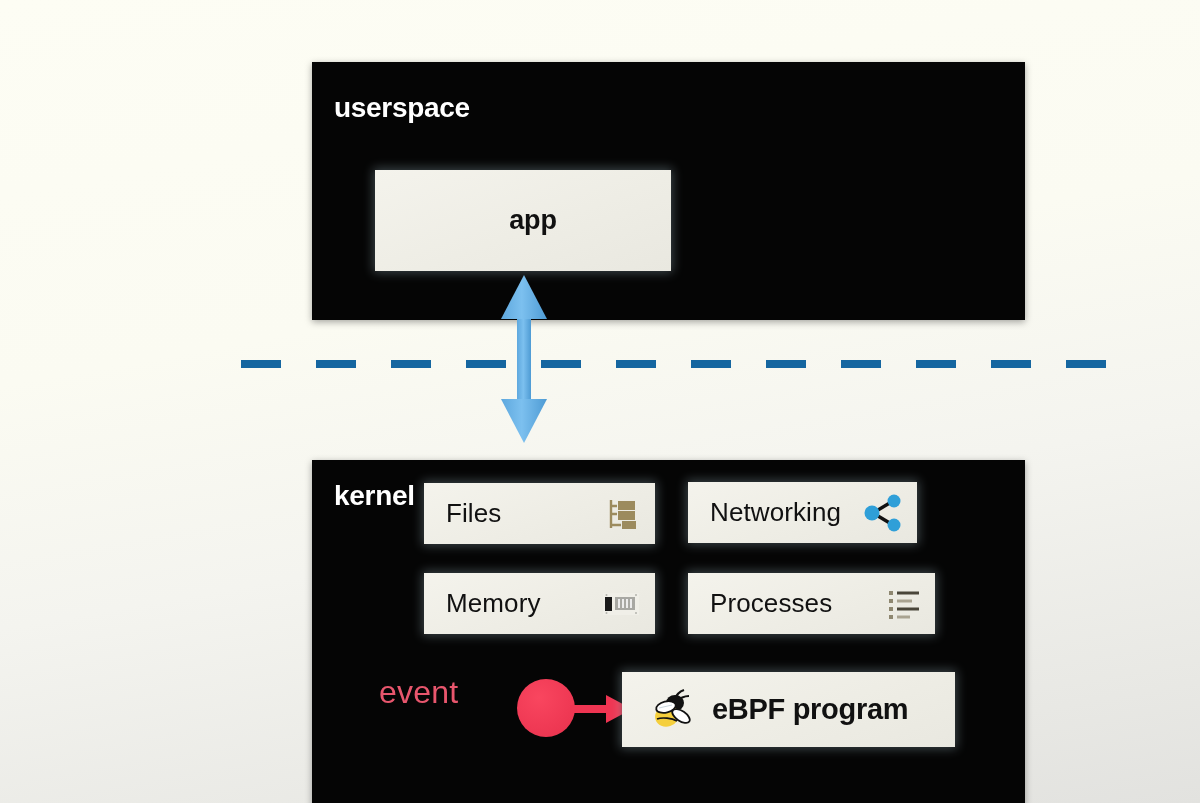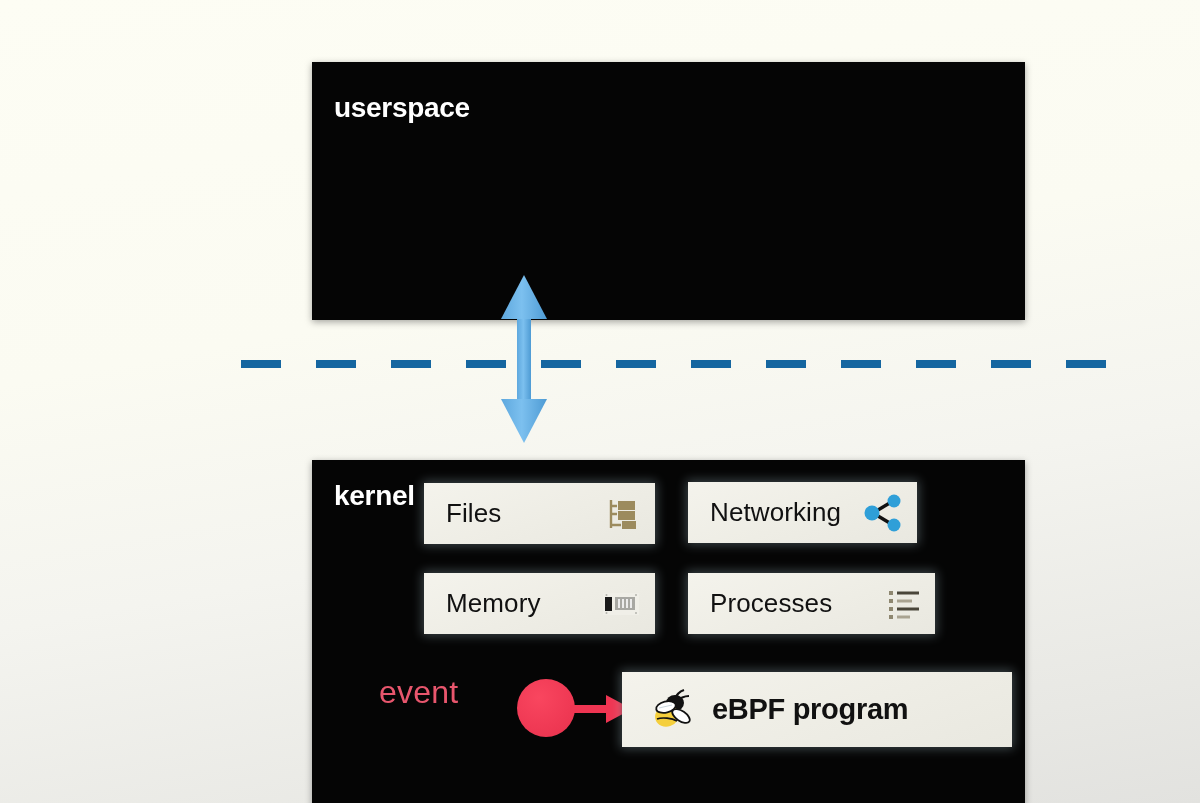--- a/index.html
+++ b/index.html
@@ -76,21 +76,21 @@
     letter-spacing: 0.1px;
     text-align: right;
   }
   #files-box      { left: 424px; top: 483px; width: 231px; }
   #memory-box     { left: 424px; top: 573px; width: 231px; }
   #networking-box { left: 688px; top: 482px; width: 229px; }
   #processes-box  { left: 688px; top: 573px; width: 247px; }
 
   
   #ebpf-box {
-    left: 622px; top: 672px; width: 390px; height: 75px;
+    left: 622px; top: 672px; width: 333px; height: 75px;
     padding-left: 28px;
     gap: 16px;
   }
   #ebpf-box .panel-label {
     font-size: 29px;
     font-weight: 800;
     color: #111111;
     letter-spacing: -0.3px;
   }
 
@@ -158,20 +158,23 @@
 </style>
 </head>
 <body>
 
 <div id="stage">
 
   <div class="zone" id="userspace-zone">
     <div class="zone-title" id="userspace-title">userspace</div>
   </div>
 
+  <div class="panel" id="app-box">
+    <span class="panel-label">app</span>
+  </div>
 
 
   <svg id="syscall-dashes" viewBox="0 0 880 8">
     <line x1="0" y1="4" x2="880" y2="4" stroke="#1566a0" stroke-width="8" stroke-dasharray="40 35" stroke-linecap="butt"></line>
   </svg>
 
   <svg id="syscall-arrow" viewBox="0 0 54 168">
     <defs>
       <linearGradient id="arrGrad" x1="0" y1="0" x2="1" y2="0">
         <stop offset="0%" stop-color="#5ea8de"></stop>

